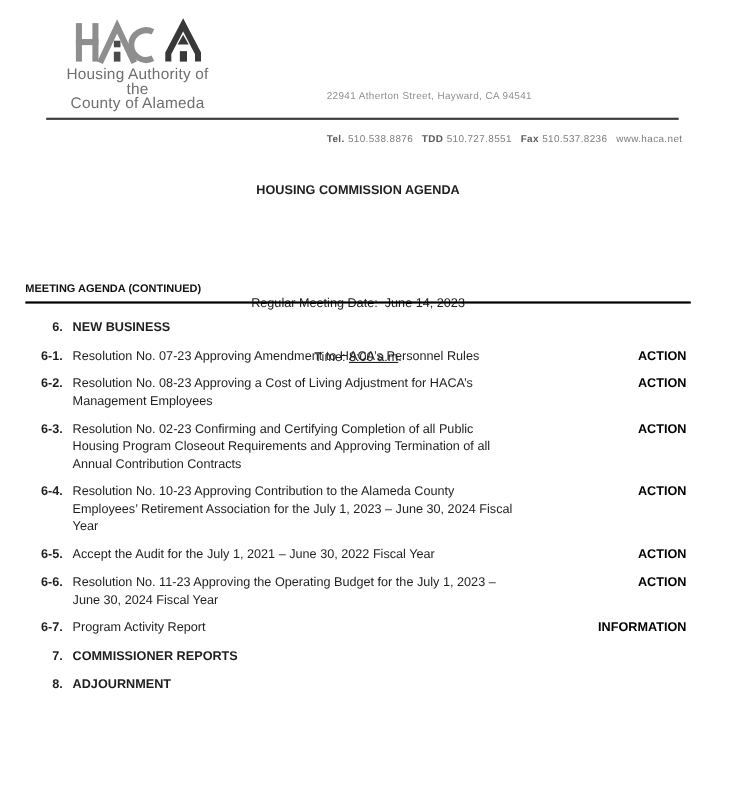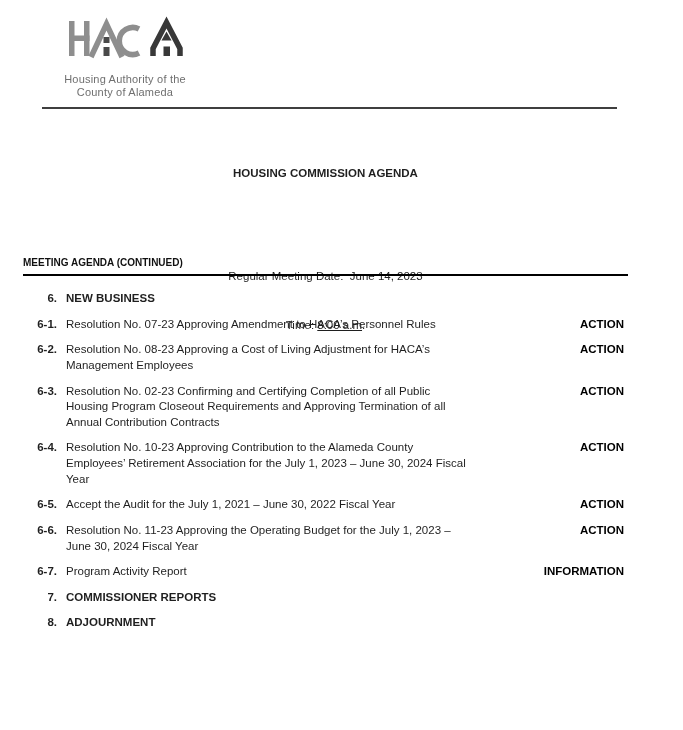--- a/index.html
+++ b/index.html
@@ -13,22 +13,22 @@
     overflow: hidden;
   }
 
   
   .logo-block {
     position: absolute; left: 50px; top: 13px; width: 150px;
     text-align: center;
   }
   .logo-glyph { display: block; margin: 0 auto; }
   .logo-caption {
-    margin-top: 14px;
-    font-size: 11px; line-height: 13px;
+    margin-top: 2px;
+    font-size: 14px; line-height: 13px;
     color: #6f6f6f; letter-spacing: 0.2px;
   }
   .contact-block {
     position: absolute; left: 297px; top: 62px; width: 380px;
     font-size: 9px; color: #8f8f8f; letter-spacing: 0.35px;
     white-space: pre-wrap;
   }
   .contact-line2 { margin-top: 9px; color: #7d7d7d; }
   .contact-line2 b { color: #5a5a5a; font-weight: bold; }
   .contact-seg { margin-right: 8px; }
@@ -99,20 +99,22 @@
     <polygon points="99.5,18.5 94.5,27.5 104.5,27.5" fill="#383838"></polygon>
     <rect x="96.5" y="33.5" width="6.5" height="9.5" fill="#383838"></rect>
   </svg>
   <div class="logo-caption">
     <div>Housing Authority of the</div>
     <div>County of Alameda</div>
   </div>
 </div>
 
 <div class="contact-block">
+  <div>22941 Atherton Street, Hayward, CA 94541</div>
+  <div class="contact-line2"><span class="contact-lbl"><b>Tel.</b></span><span class="contact-seg">510.538.8876</span><span class="contact-lbl"><b>TDD</b></span><span class="contact-seg">510.727.8551</span><span class="contact-lbl"><b>Fax</b></span><span class="contact-seg">510.537.8236</span><span>www.haca.net</span></div>
 </div>
 
 <div class="header-rule"></div>
 
 <div class="title-block">
   <div class="title-line">HOUSING COMMISSION AGENDA</div>
   <div class="title-spacer"></div>
   <div>Regular Meeting Date:  June 14, 2023</div>
   <div><span>Time: </span><span class="u">8:00 a.m</span><span>.</span></div>
 </div>

